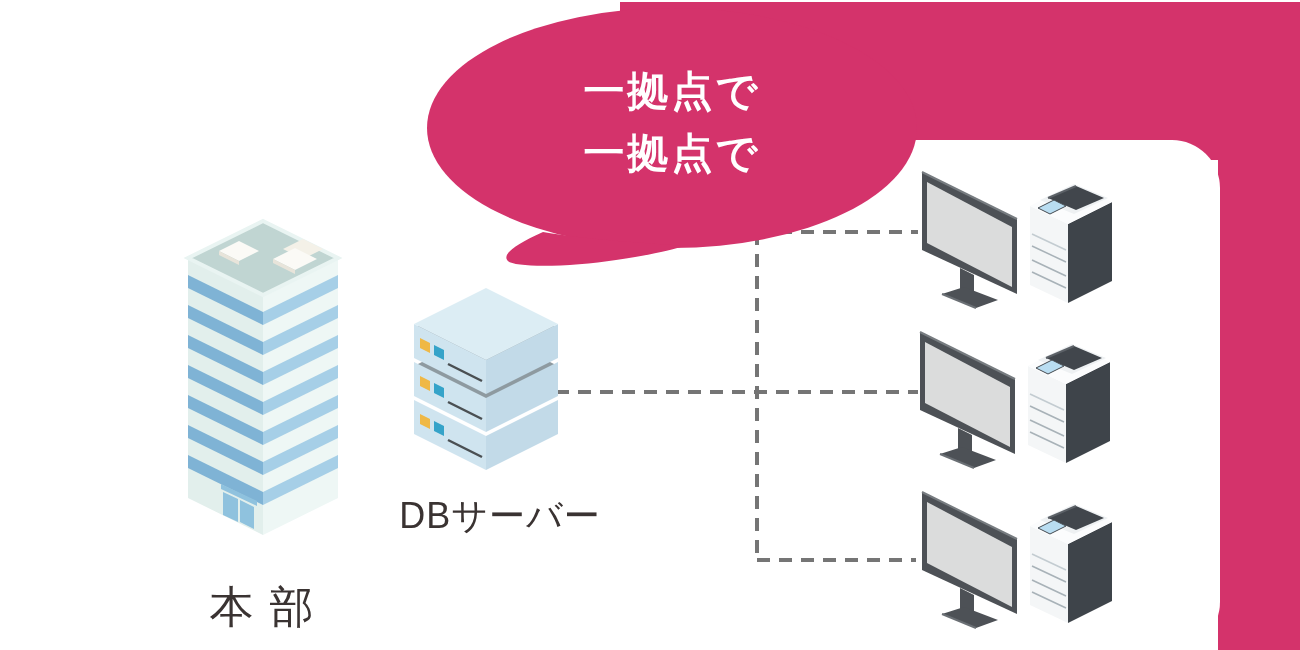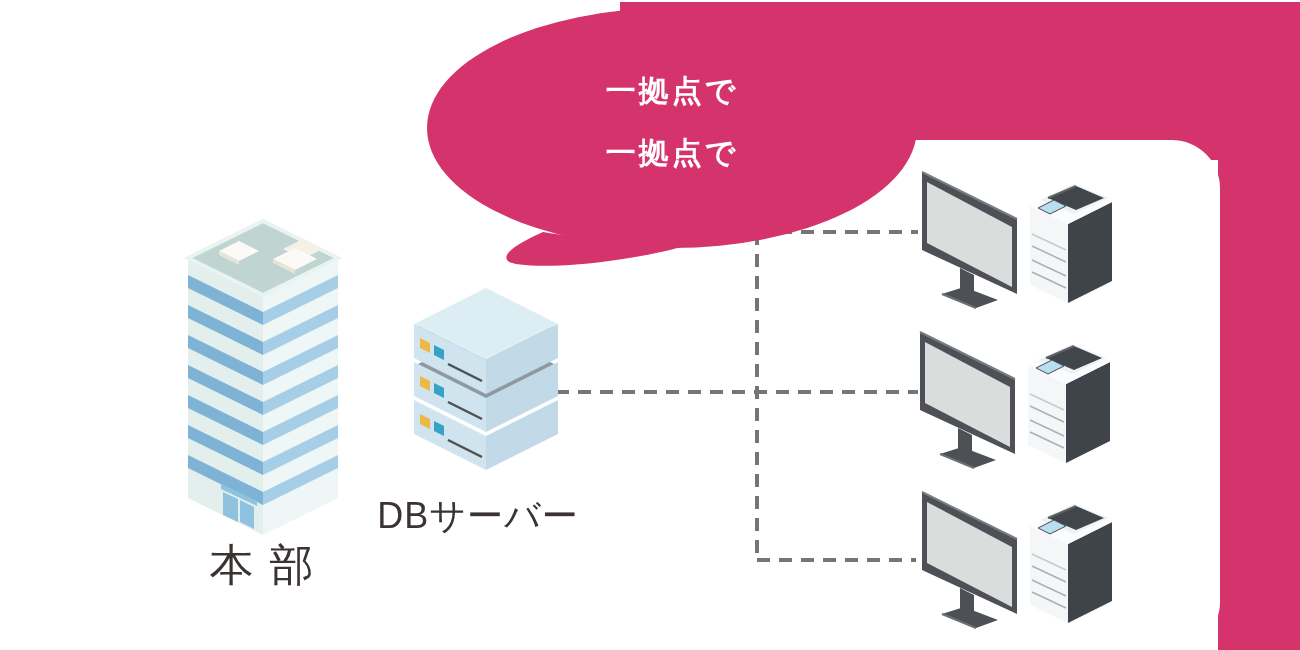--- a/index.html
+++ b/index.html
@@ -18,25 +18,25 @@
   
   .card{position:absolute;left:75px;top:140px;width:1145px;height:510px;background:#ffffff;border-radius:48px;z-index:1;}
   
   svg.art{position:absolute;left:0;top:0;width:1300px;height:650px;z-index:2;pointer-events:none;}
   .dash{stroke:var(--connector);stroke-width:4;stroke-dasharray:13 9;fill:none;}
   
   .bubble-text{
     position:absolute;left:437px;top:60px;width:470px;z-index:3;
     text-align:center;color:#ffffff;font-weight:bold;
   }
-  .bubble-text .line{display:block;font-size:30px;line-height:62px;letter-spacing:3px;}
+  .bubble-text .line{display:block;font-size:41px;line-height:62px;letter-spacing:3px;}
   
   .label{position:absolute;z-index:3;color:var(--ink);text-align:center;}
-  .label.hq{left:170px;top:536px;width:185px;font-size:44px;letter-spacing:2px;}
-  .label.db{left:358px;top:492px;width:240px;font-size:36px;letter-spacing:1px;}
+  .label.hq{left:170px;top:578px;width:185px;font-size:44px;letter-spacing:2px;}
+  .label.db{left:380px;top:492px;width:240px;font-size:36px;letter-spacing:1px;}
 </style>
 </head>
 <body>
 
 <div class="canvas">
 
   <div class="pink-band"></div>
   <div class="pink-strip"></div>
 
   <div class="card"></div>

